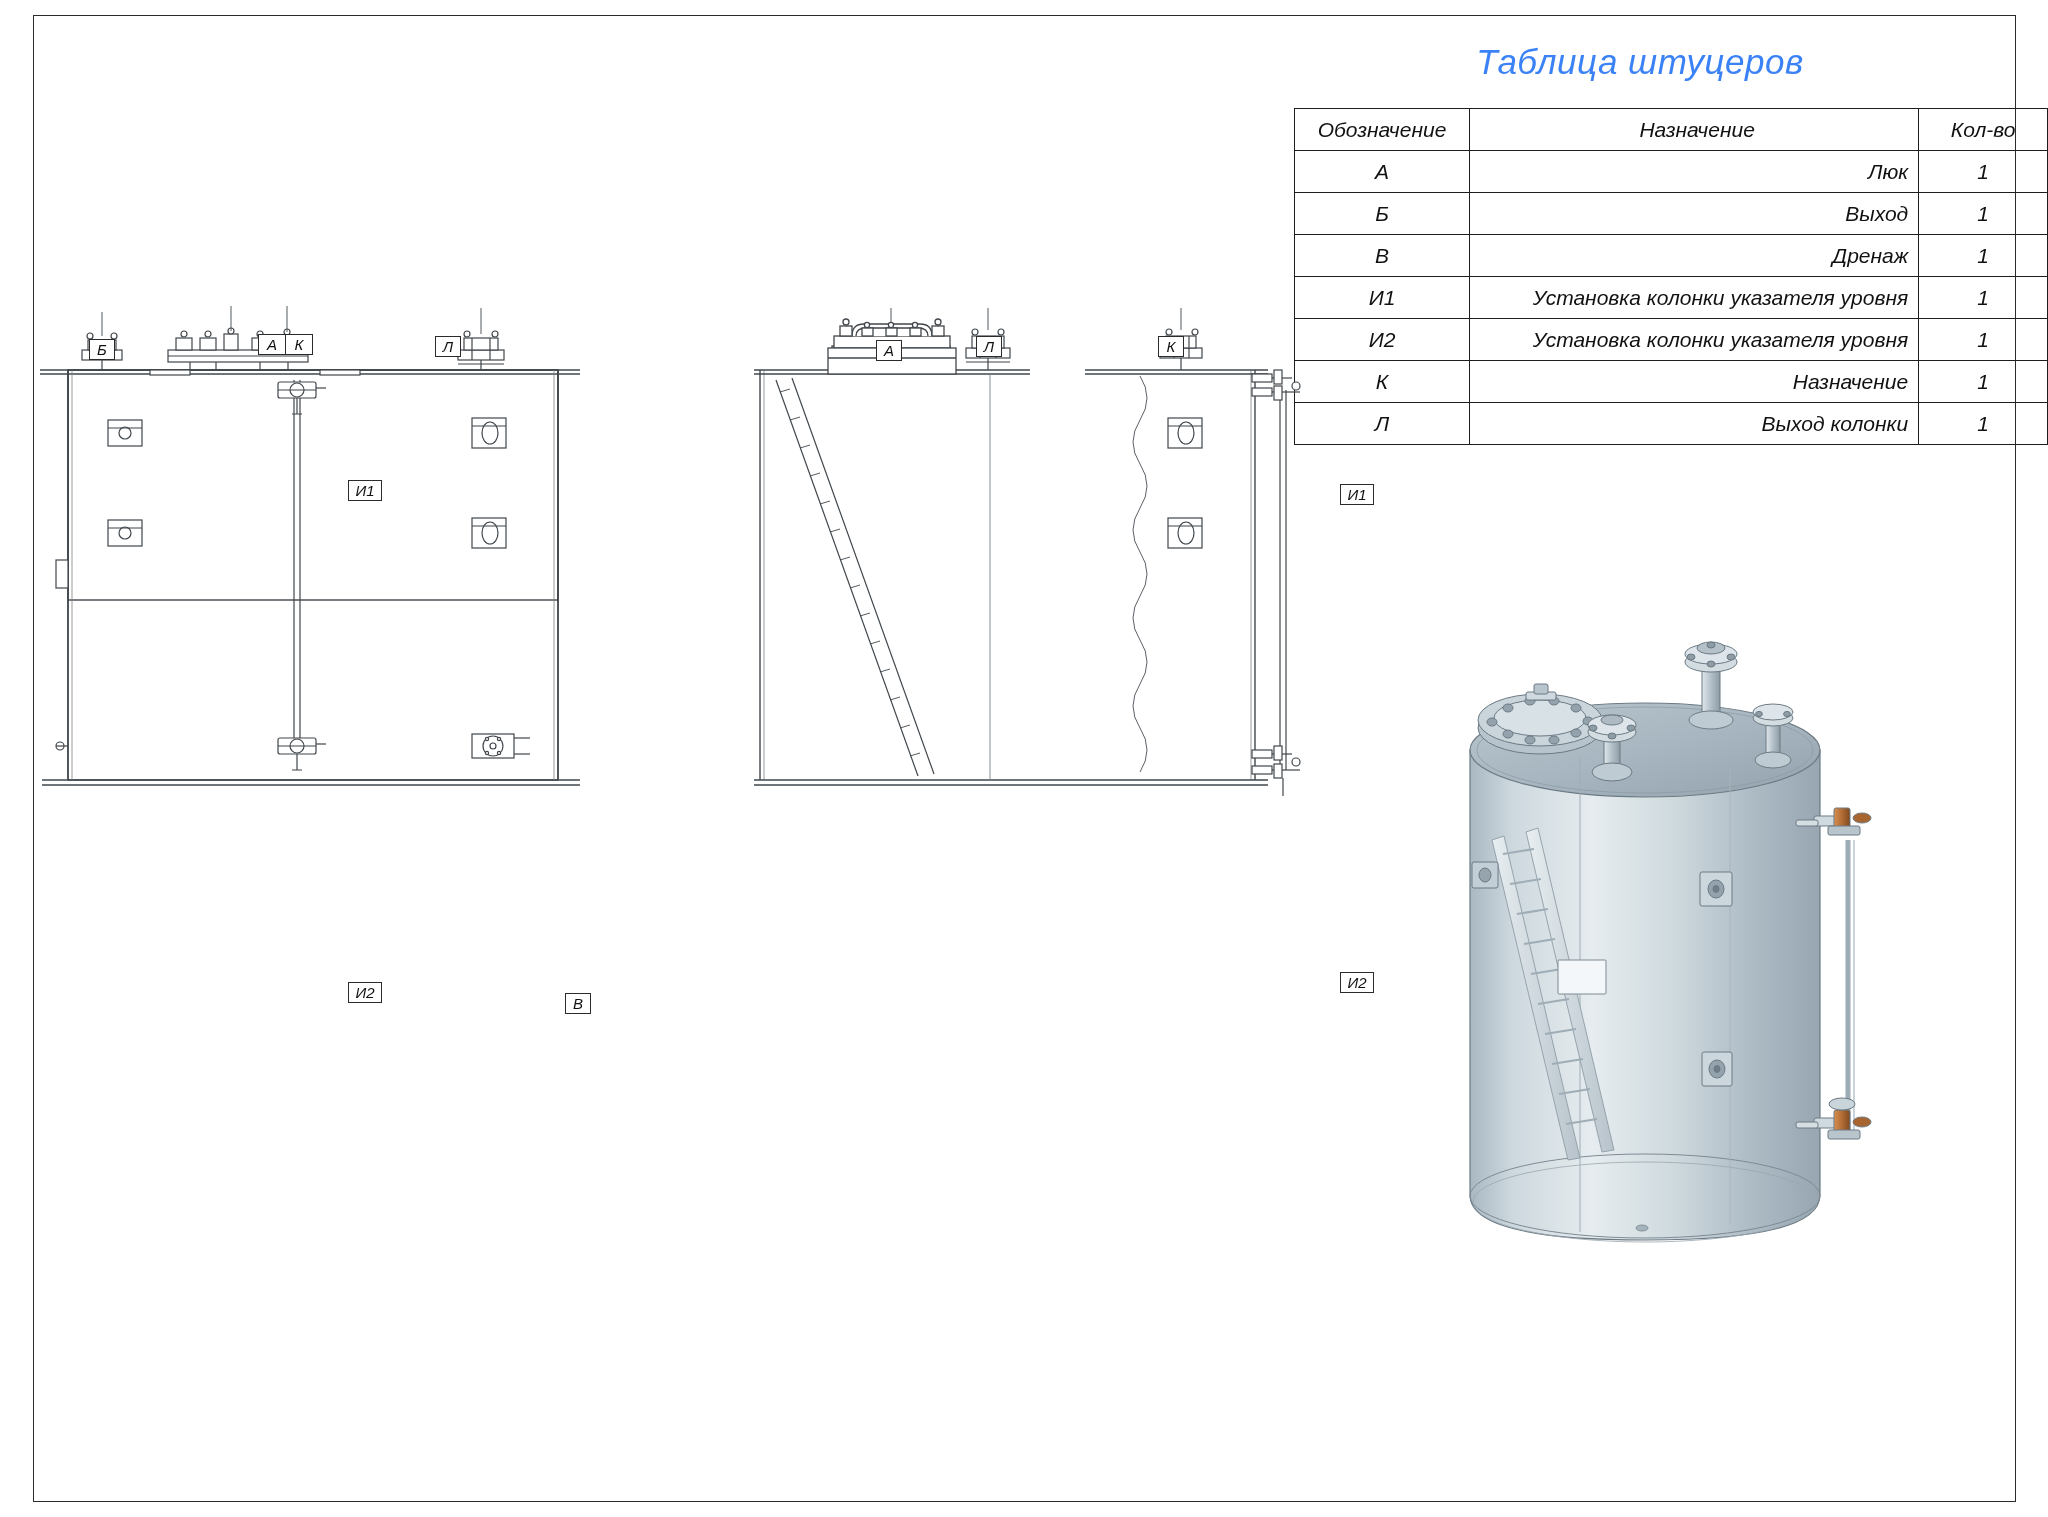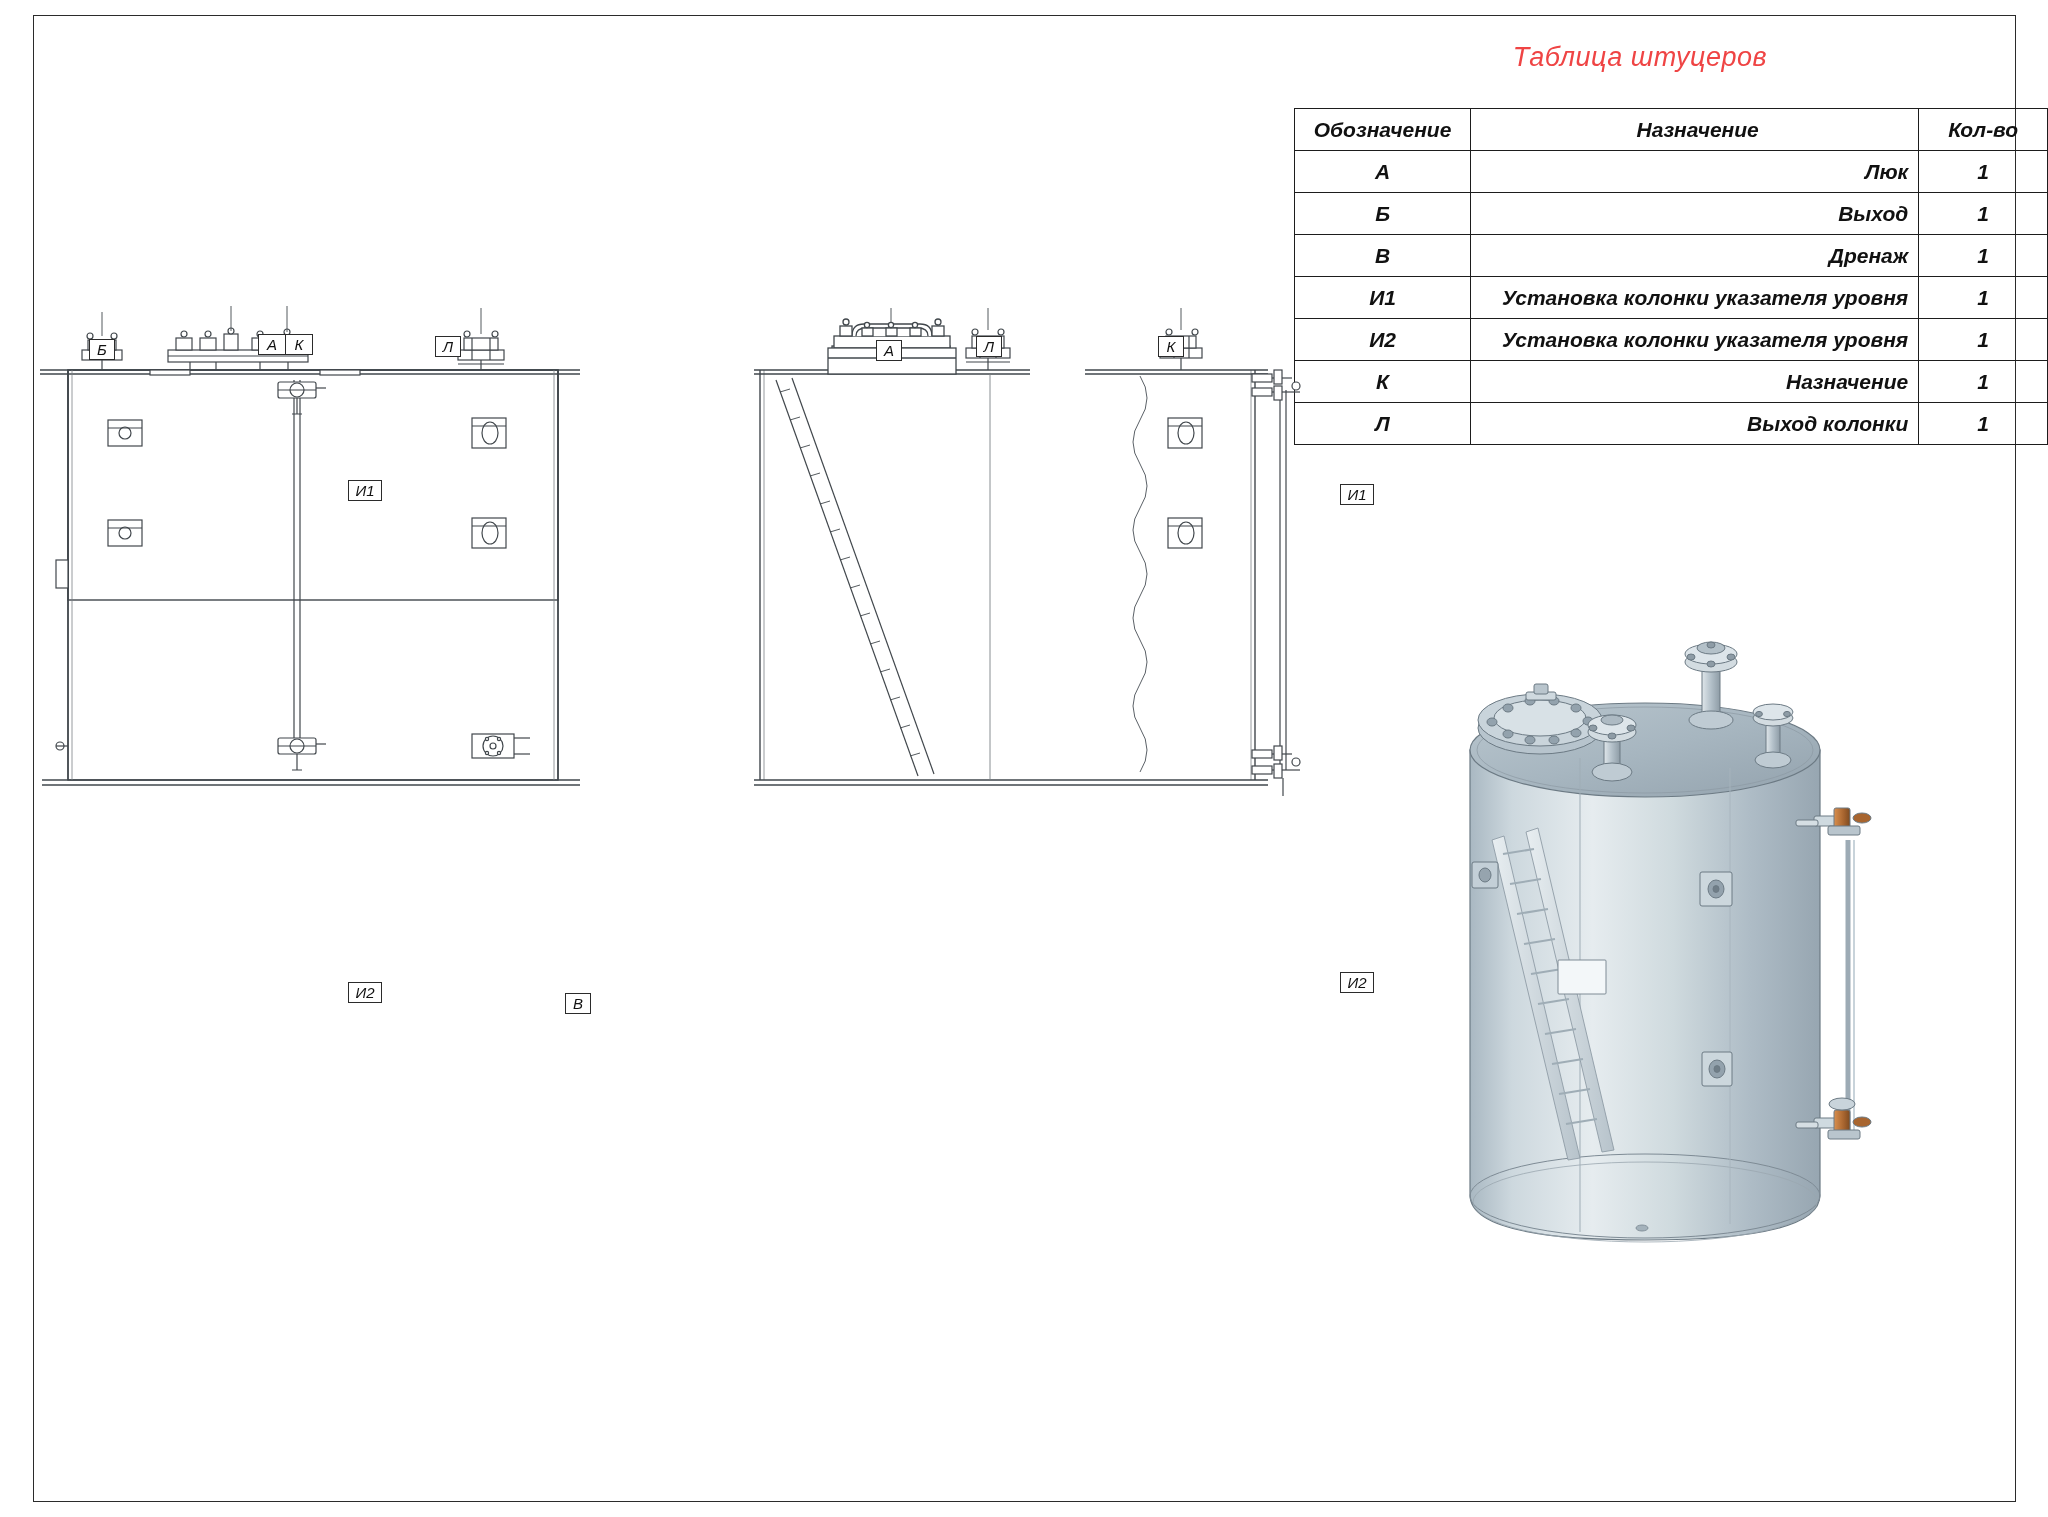--- a/index.html
+++ b/index.html
@@ -30,38 +30,38 @@
   }
 
   
   .table-title {
     position: absolute;
     left: 1290px;
     top: 42px;
     width: 700px;
     text-align: center;
     font-style: italic;
-    font-size: 27px;
-    color: #ef4444;
+    font-size: 35px;
+    color: #3b82f6;
     letter-spacing: 0.5px;
   }
   table.nozzle {
     position: absolute;
     left: 1294px;
     top: 108px;
     border-collapse: collapse;
     font-style: italic;
     font-size: 21px;
     color: #111;
   }
   table.nozzle td, table.nozzle th {
     border: 1.2px solid #1d1d1d;
     height: 41px;
     padding: 0 10px;
-    font-weight: bold;
+    font-weight: normal;
     font-style: italic;
   }
   .col-desig { width: 158px; text-align: center; }
   .col-purpose { width: 470px; text-align: right; padding-left: 16px !important; }
   .col-qty { width: 118px; text-align: center; }
   table.nozzle thead td { text-align: center; }
   .th-center { text-align: center; margin-top: 36px; }
 
   
   .dwg { position: absolute; }

